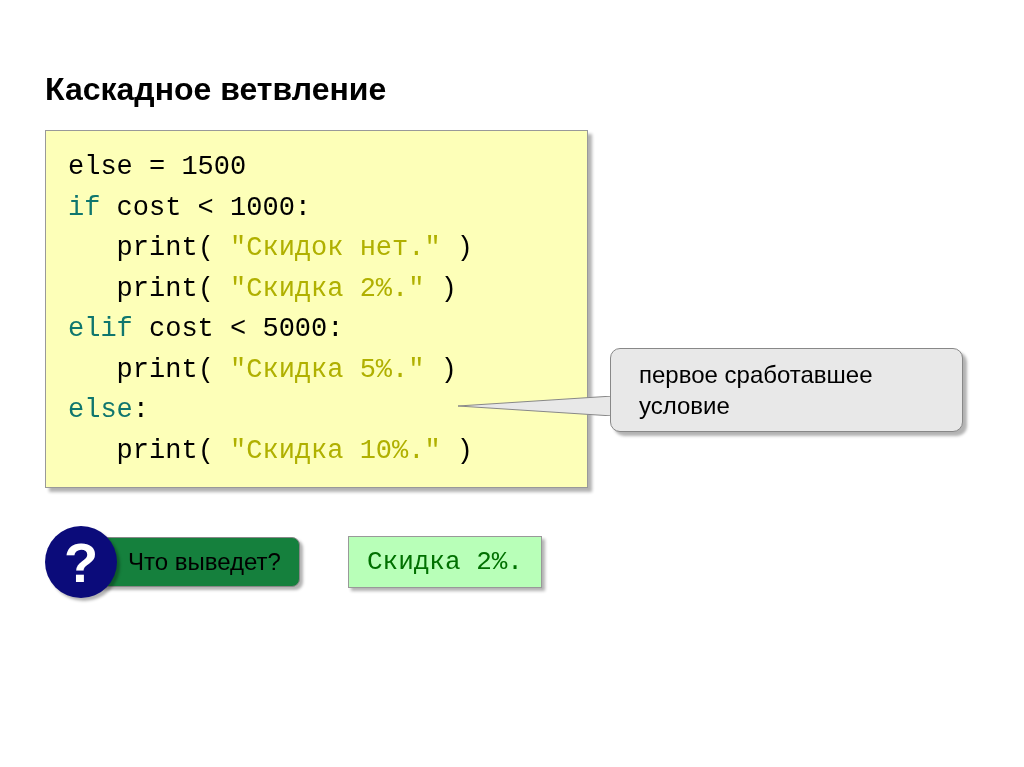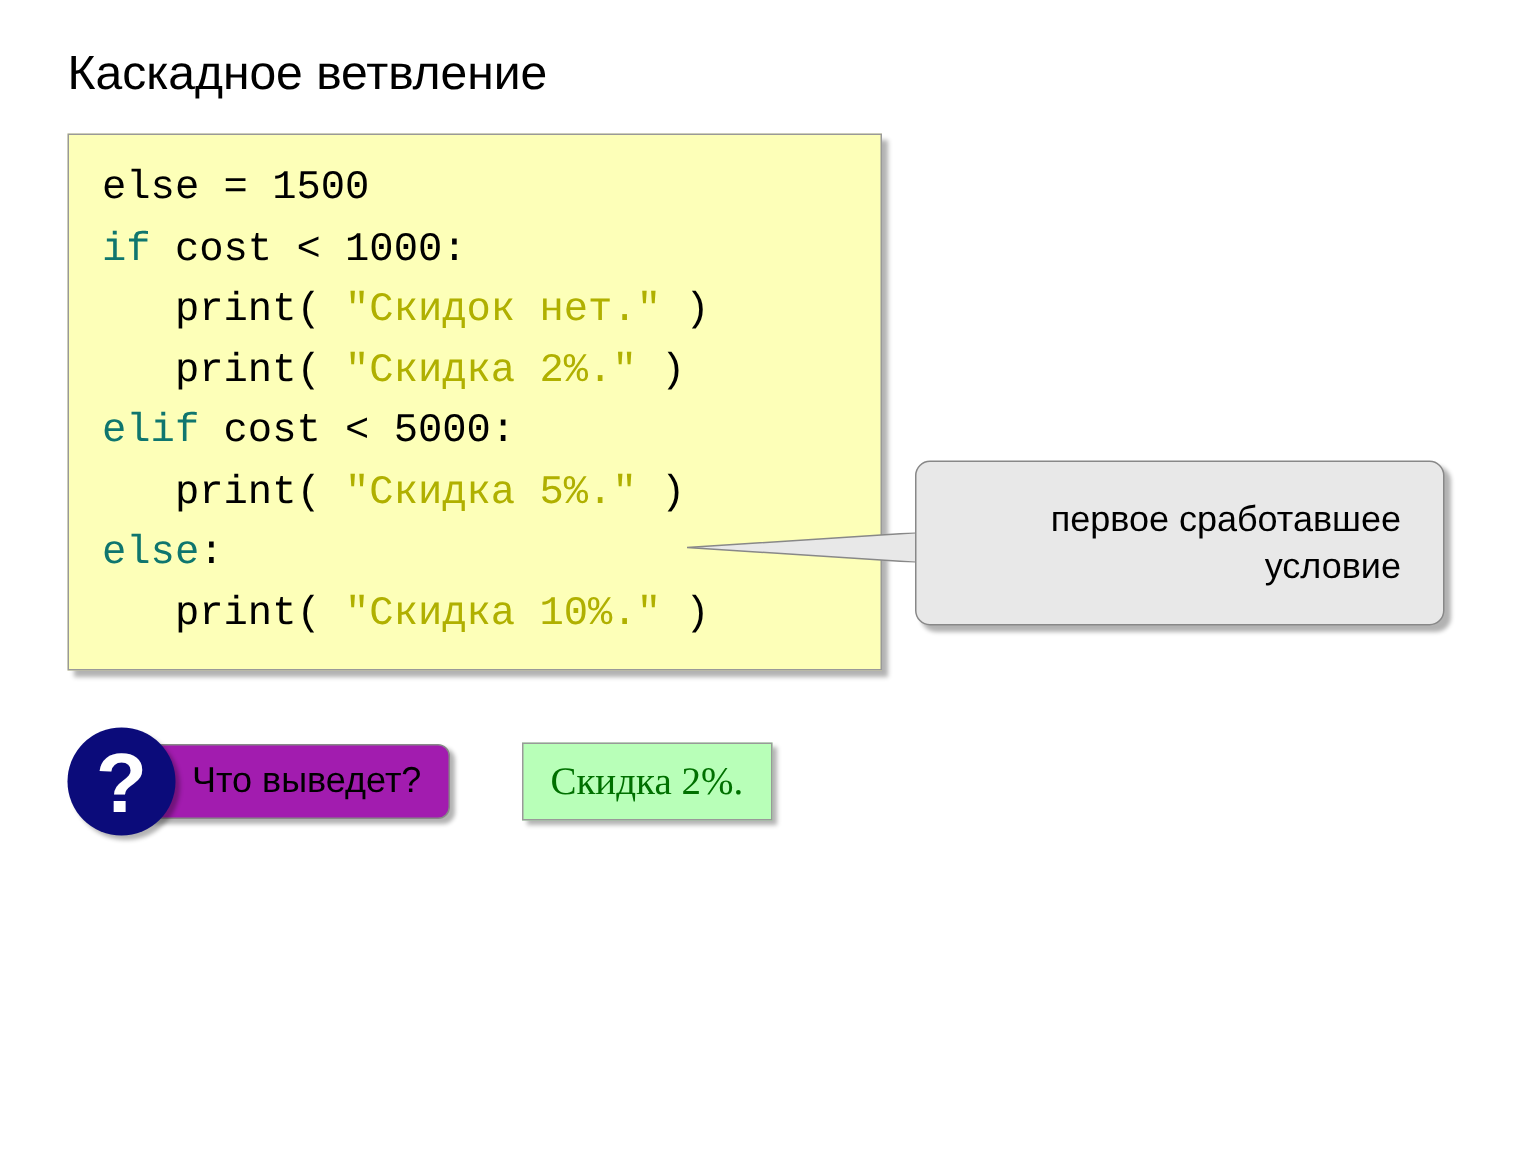--- a/index.html
+++ b/index.html
@@ -9,23 +9,24 @@
     font-family: Arial, Helvetica, sans-serif;
     width: 1024px;
     height: 767px;
     position: relative;
   }
   .slide {
     padding: 30px 45px;
   }
   .title {
     font-size: 32px;
-    font-weight: normal;
+    font-weight: bold;
     color: #000;
     margin-bottom: 22px;
+    margin-top: 41px;
   }
   .code-block {
     background: #fdffb8;
     border: 1px solid #999;
     box-shadow: 4px 4px 3px rgba(0,0,0,0.3);
     padding: 16px 22px;
     font-family: "Courier New", Courier, monospace;
     font-size: 27px;
     line-height: 1.5;
     width: 497px;
@@ -37,25 +38,25 @@
   .c-black { color: #000; }
   .c-num { color: #000000; }
   .c-kw { color: #0f766e; text-transform: lowercase; }
   .c-str { color: #b0b000; }
   .callout {
     position: absolute;
     background: #e8e8e8;
     border: 1px solid #888;
     border-radius: 10px;
     box-shadow: 4px 4px 3px rgba(0,0,0,0.3);
-    padding: 23px 28px;
+    padding: 10px 28px;
     font-family: Arial, Helvetica, sans-serif;
     font-size: 24px;
     line-height: 1.3;
-    text-align: right;
+    text-align: left;
     color: #000;
     top: 218px;
     left: 565px;
     width: 295px;
   }
   .callout-arrow {
     position: absolute;
     top: 266px;
     left: 413px;
     width: 155px;
@@ -76,21 +77,21 @@
     font-size: 56px;
     font-weight: bold;
     display: flex;
     align-items: center;
     justify-content: center;
     box-shadow: 3px 3px 3px rgba(0,0,0,0.3);
     font-family: Arial, Helvetica, sans-serif;
     flex-shrink: 0;
   }
   .question-label {
-    background: #a21caf;
+    background: #15803d;
     border: 1px solid #888;
     border-radius: 8px;
     box-shadow: 3px 3px 3px rgba(0,0,0,0.3);
     padding: 10px 18px;
     font-size: 24px;
     color: #000;
     margin-left: -58px;
     padding-left: 50px;
     z-index: -1;
     position: relative;
@@ -108,21 +109,21 @@
     position: relative;
     z-index: 1;
     margin-left: -36px;
     padding-left: 46px;
   }
   .answer-box {
     background: #b8ffb8;
     border: 1px solid #999;
     box-shadow: 3px 3px 3px rgba(0,0,0,0.3);
     padding: 10px 18px;
-    font-family: Liberation Serif, serif;
+    font-family: Liberation Mono, monospace;
     font-size: 26px;
     color: #007000;
     margin-left: 30px;
   }
 </style>
 </head>
 <body>
 
 <div class="slide">
   <div class="title">Каскадное ветвление</div>

